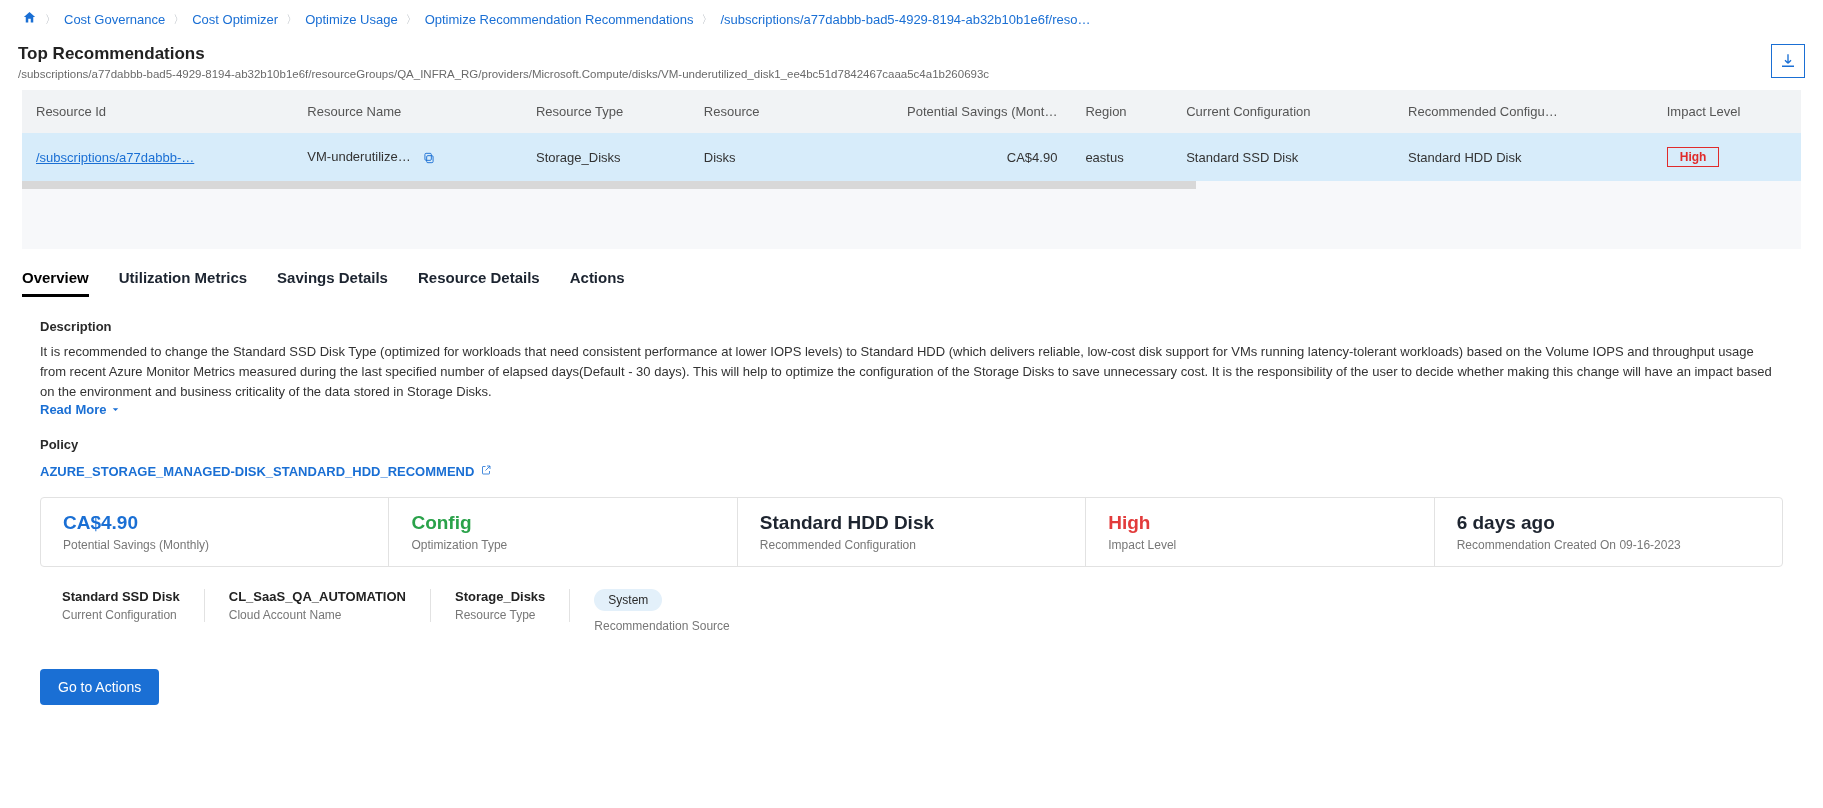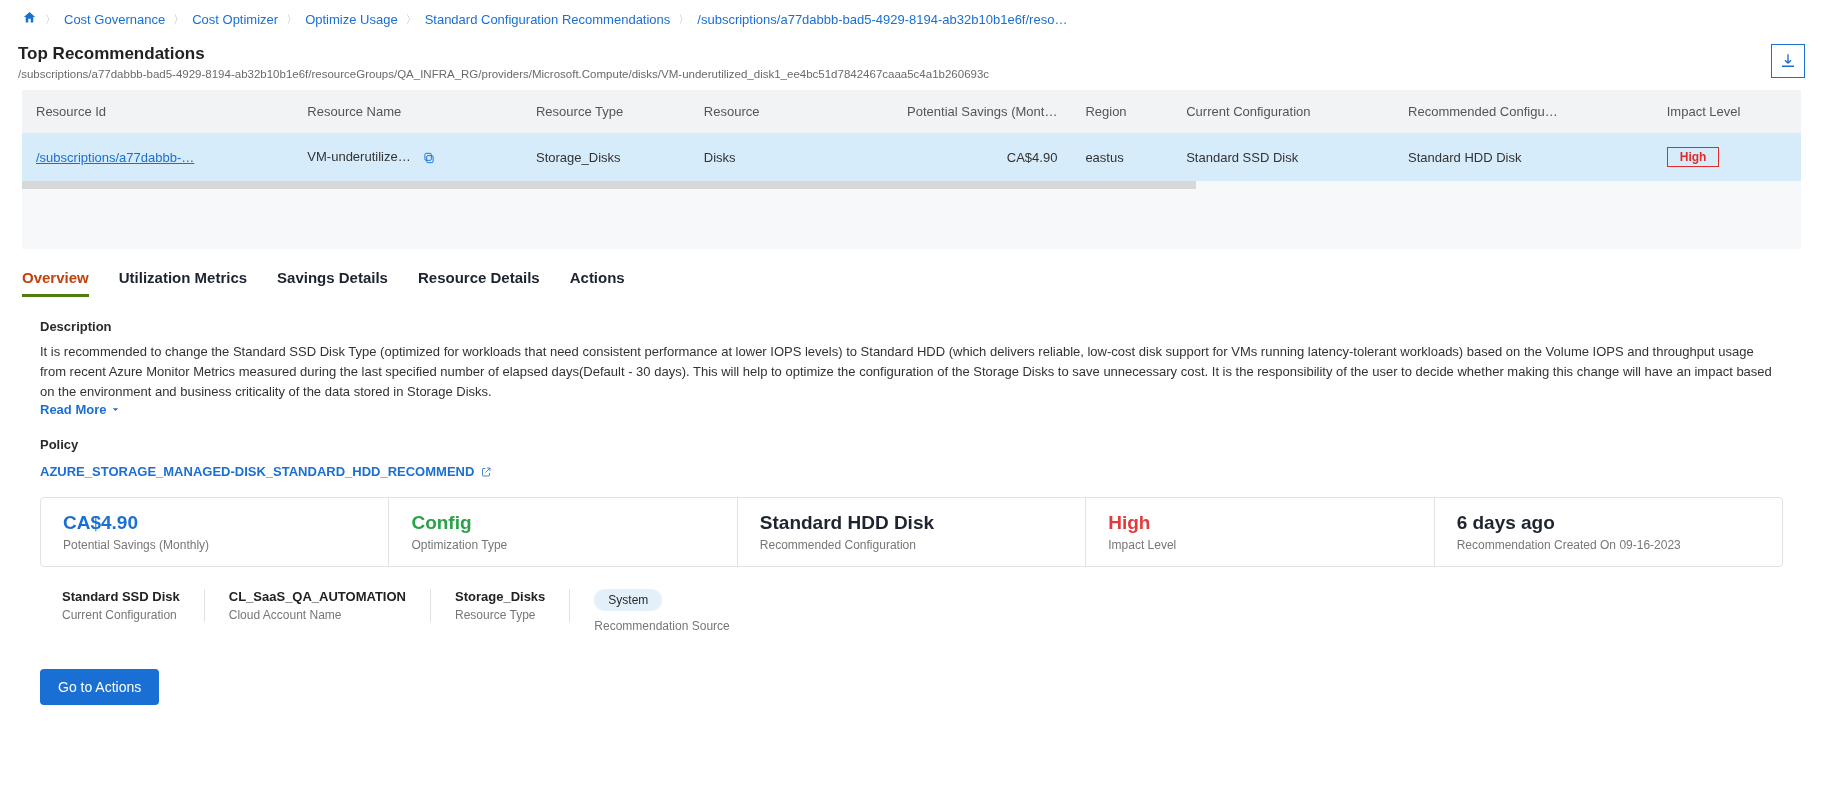--- a/index.html
+++ b/index.html
@@ -25,30 +25,30 @@
   .tbl tr.selected-row td { background: #d7ecfa; }
   .tbl td.link a { color: #1a6fd4; text-decoration: underline; }
   .copy-icon { display: inline-flex; margin-left: 8px; vertical-align: middle; }
   .copy-icon svg { width: 14px; height: 14px; fill: none; stroke: #1a6fd4; stroke-width: 1.6; }
   .savings-cell { text-align: right; }
   .impact-badge { display: inline-block; border: 1px solid #e02b2b; color: #e02b2b; padding: 2px 12px; font-size: 12px; font-weight:600; }
   .scrollbar-stub { height: 8px; background: #d8d8d8; margin: 0; width: 66%; }
 
   .tabs { display: flex; gap: 30px; padding: 20px 22px 0; border-bottom: 0; }
   .tab { font-size: 15px; font-weight: 700; color: #1c2430; padding-bottom: 8px; cursor: pointer; }
-  .tab.active { color: #c2410c; border-bottom: 3px solid #4d7c0f; }
+  .tab.active { color: #000000; border-bottom: 3px solid #000000; }
 
   .panel { padding: 22px 40px 30px; }
   .section-label { font-weight: 700; font-size: 13px; color: #2a2a2a; margin-bottom: 8px; }
   .desc-text { font-size: 13px; color: #333; line-height: 1.55; }
   .read-more { color: #1a6fd4; font-size: 13px; font-weight: 600; display: inline-flex; align-items: center; gap: 4px; cursor: pointer; }
   .read-more svg { width: 11px; height: 11px; fill: #1a6fd4; }
 
   .policy { margin-top: 20px; }
-  .policy-link { color: #1a6fd4; font-size: 13px; font-weight: 600; display: inline-flex; align-items: center; gap: 6px; margin-top: 4px; }
+  .policy-link { color: #1a6fd4; font-size: 13px; font-weight: 600; display: inline-flex; align-items: flex-start; gap: 6px; margin-top: 4px; }
   .policy-link svg { width: 12px; height: 12px; fill: none; stroke: #1a6fd4; stroke-width: 1.6; }
 
   .stat-row { display: flex; border: 1px solid #e2e2e2; border-radius: 4px; margin-top: 18px; }
   .stat-cell { flex: 1; padding: 14px 22px; border-right: 1px solid #e2e2e2; }
   .stat-cell:last-child { border-right: none; }
   .stat-val { font-size: 19px; font-weight: 700; }
   .stat-lbl { font-size: 12px; color: #777; margin-top: 4px; }
   .c-blue { color: #1a6fd4; }
   .c-green { color: #2aa24a; }
   .c-black { color: #1e2530; }
@@ -73,21 +73,21 @@
         <path d="M12 3l9 8h-3v9h-4v-6H10v6H6v-9H3z"></path>
       </svg>
   </a>
   <span class="sep">〉</span>
   <a href="#">Cost Governance</a>
   <span class="sep">〉</span>
   <a href="#">Cost Optimizer</a>
   <span class="sep">〉</span>
   <a href="#">Optimize Usage</a>
   <span class="sep">〉</span>
-  <a href="#">Standard Configuration Recommendations</a>
+  <a href="#">Optimize Recommendation Recommendations</a>
   <span class="sep">〉</span>
   <span class="current">/subscriptions/a77dabbb-bad5-4929-8194-ab32b10b1e6f/reso…</span>
 </div>
 
 <div class="header-row">
   <div>
     <div class="page-title">Top Recommendations</div>
     <div class="page-subtitle">/subscriptions/a77dabbb-bad5-4929-8194-ab32b10b1e6f/resourceGroups/QA_INFRA_RG/providers/Microsoft.Compute/disks/VM-underutilized_disk1_ee4bc51d7842467caaa5c4a1b260693c</div>
   </div>
   <div class="download-btn">

